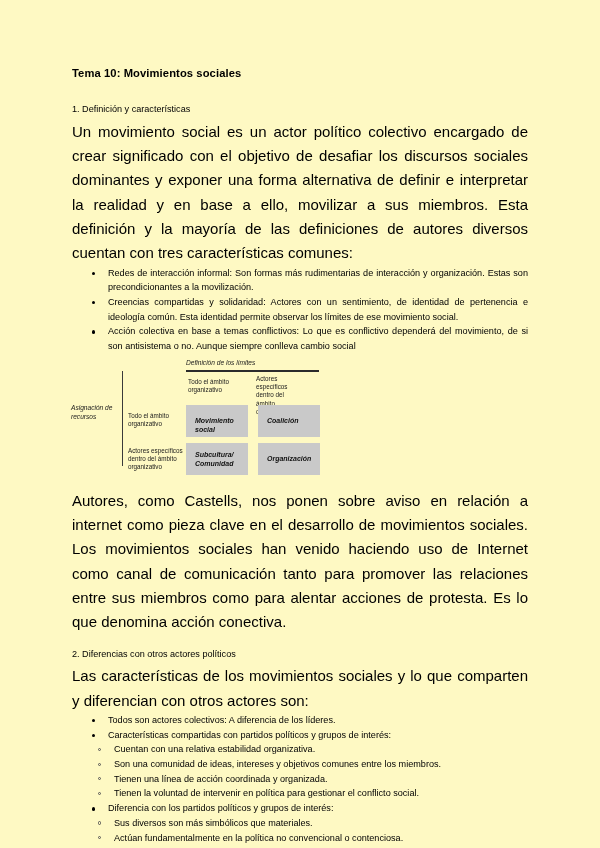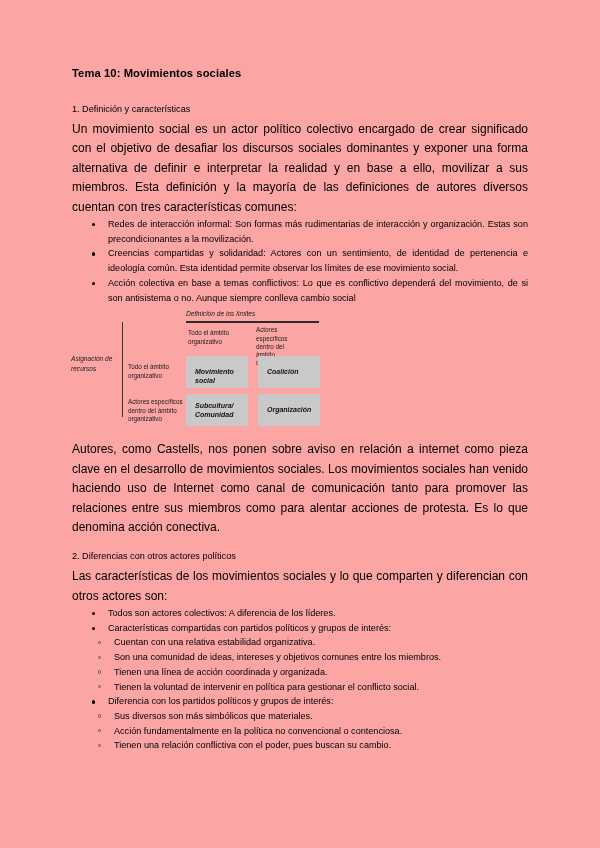--- a/index.html
+++ b/index.html
@@ -15,39 +15,39 @@
     font-family: "Liberation Sans", sans-serif;
     color: #000000;
     overflow: hidden;
     -webkit-font-smoothing: antialiased;
   }
   .page {
     position: absolute;
     left: 0; top: 0;
     width: 600px;
     height: 848px;
-    background: #fca5a5;
+    background: #fef9c3;
     box-sizing: border-box;
     padding: 66px 72px 0 72px;
   }
   .doc-title {
     font-size: 11.2px;
     font-weight: bold;
     letter-spacing: 0.1px;
     margin: 0 0 22px 0;
     line-height: 1.35;
   }
   .section-heading {
     font-size: 9.1px;
     font-weight: normal;
     margin: 0 0 3px 0;
     line-height: 1.5;
   }
   p.body-text {
-    font-size: 12px;
+    font-size: 15px;
     line-height: 1.62;
     text-align: justify;
     margin: 0 0 0 0;
     text-justify: inter-word;
   }
   p.body-text.spaced-above { margin-top: 15px; }
   p.body-text.spaced-below { margin-bottom: 13px; }
 
   ul.level1 {
     list-style: none;
@@ -232,18 +232,18 @@
       <li>Cuentan con una relativa estabilidad organizativa.</li>
       <li>Son una comunidad de ideas, intereses y objetivos comunes entre los miembros.</li>
       <li>Tienen una línea de acción coordinada y organizada.</li>
       <li>Tienen la voluntad de intervenir en política para gestionar el conflicto social.</li>
     </ul>
     <ul class="level1">
       <li>Diferencia con los partidos políticos y grupos de interés:</li>
     </ul>
     <ul class="level2">
       <li>Sus diversos son más simbólicos que materiales.</li>
-      <li>Acción fundamentalmente en la política no convencional o contenciosa.</li>
+      <li>Actúan fundamentalmente en la política no convencional o contenciosa.</li>
       <li>Tienen una relación conflictiva con el poder, pues buscan su cambio.</li>
     </ul>
   </div>
 
 </div>
 
 </body></html>

